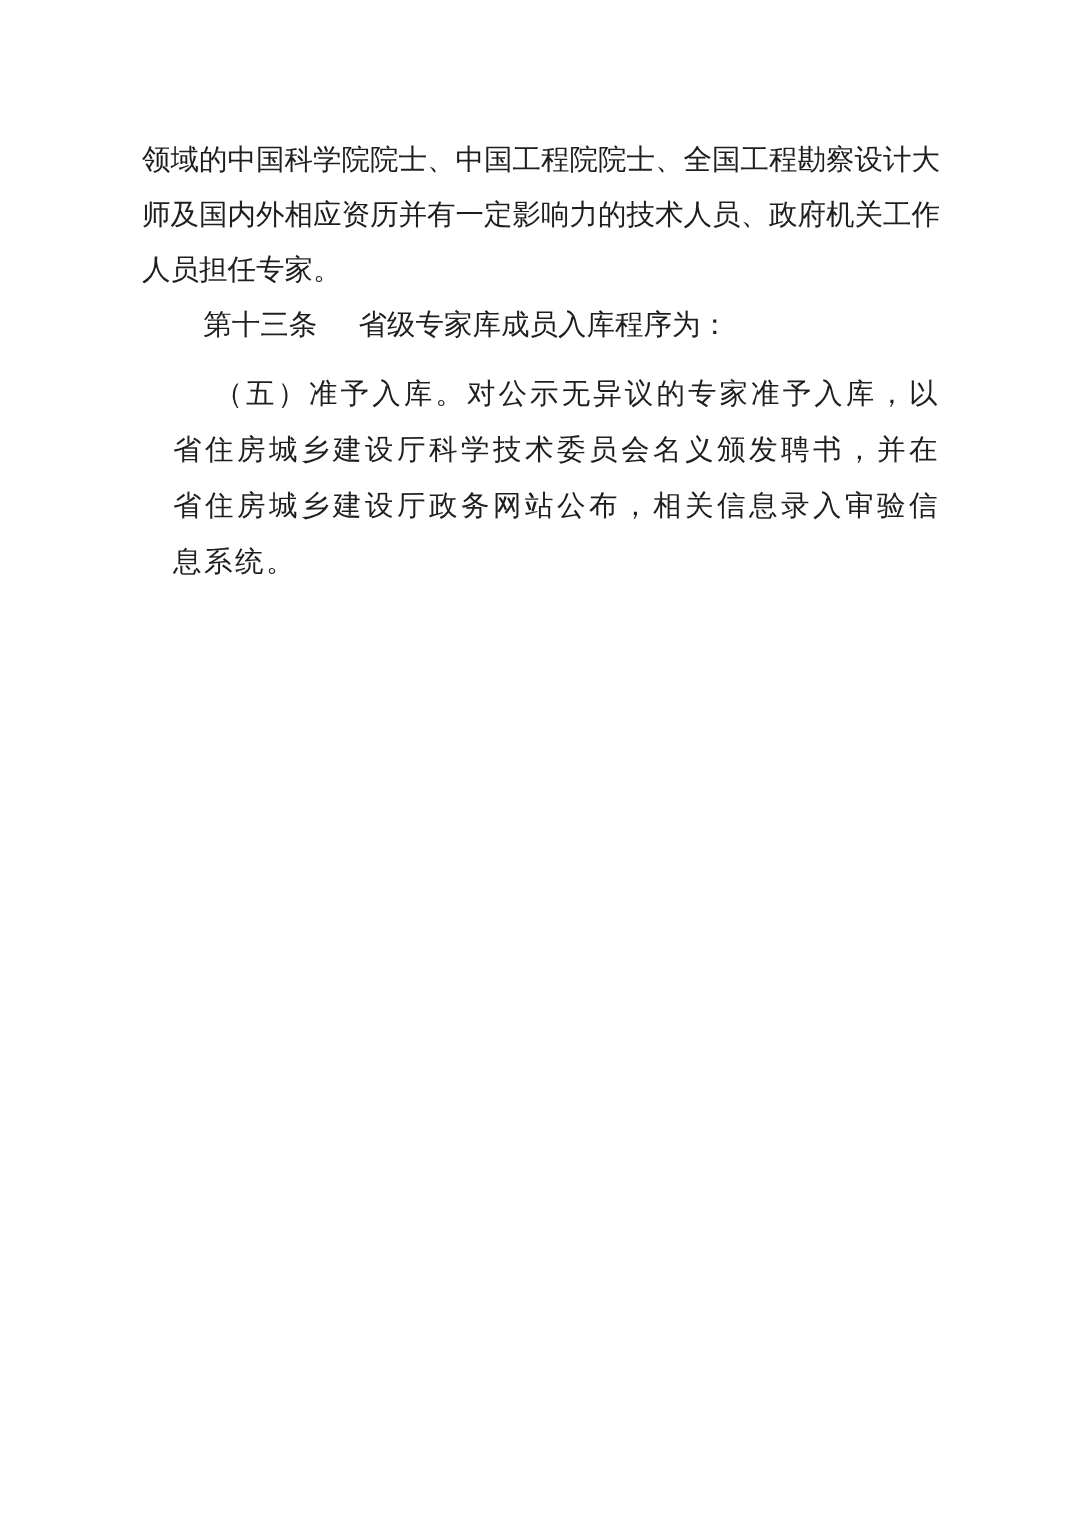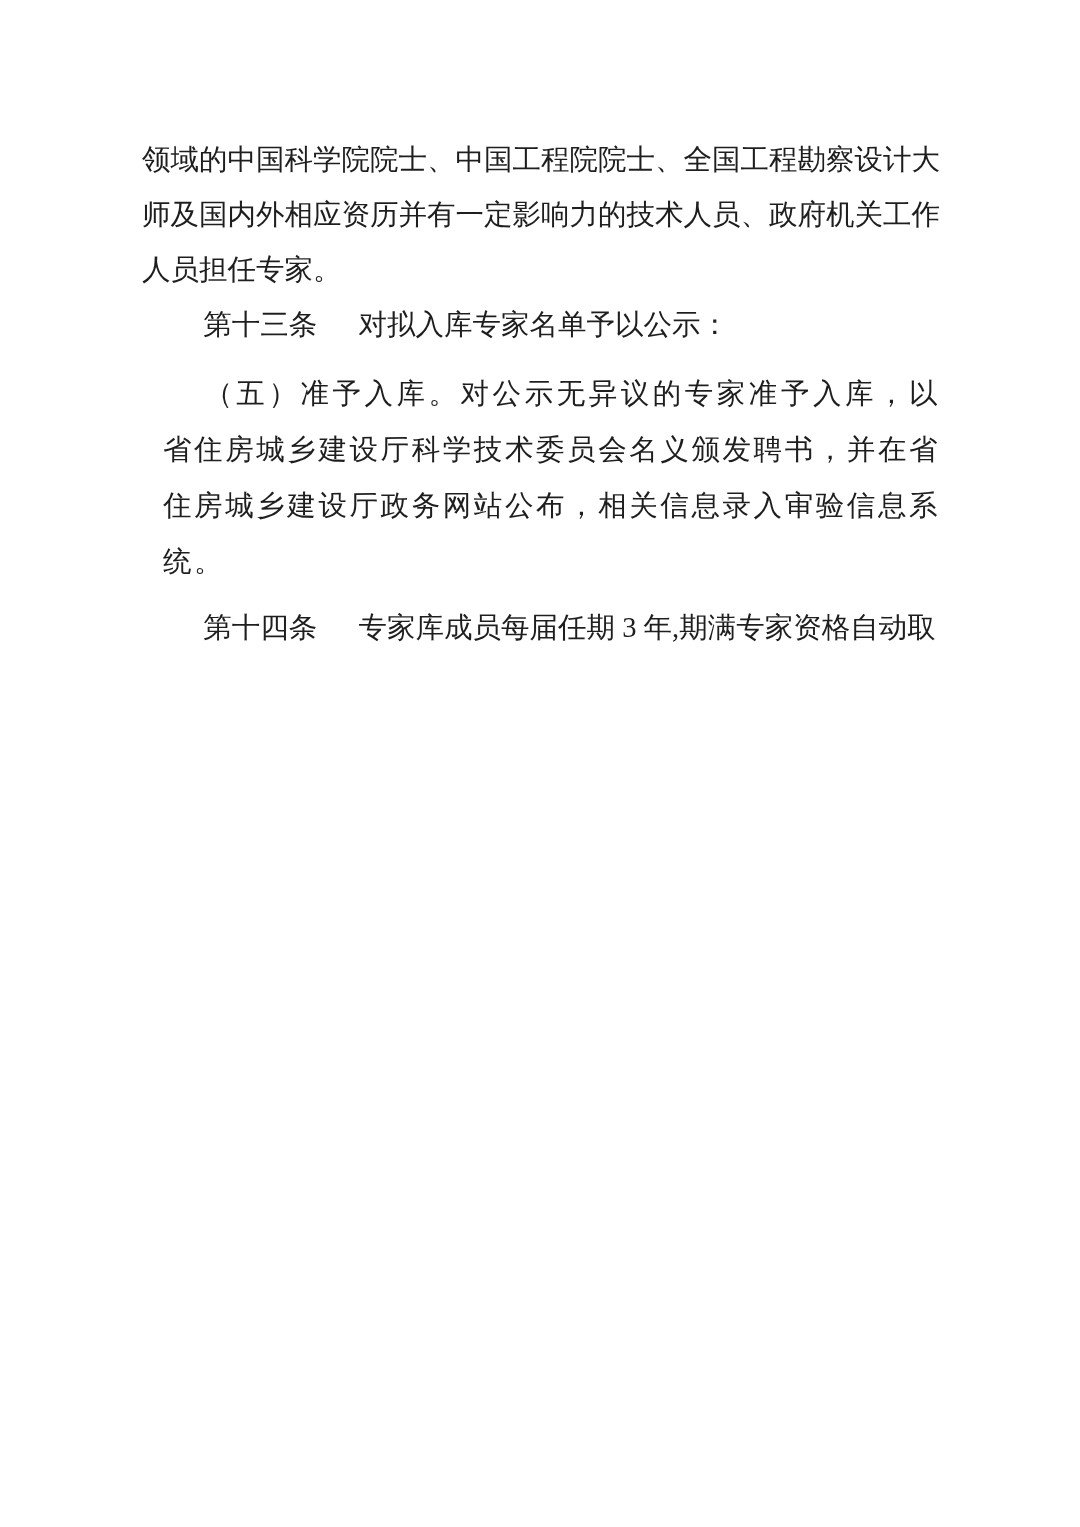--- a/index.html
+++ b/index.html
@@ -24,35 +24,34 @@
     font-size: 28.5px;
     line-height: 55px;
     text-align: justify;
     text-align-last: left;
     text-justify: inter-character;
     text-indent: 2.15em;
     word-break: break-all;
   }
   .para.body-continuation { text-indent: 0; }
   .para.item-indented {
-    margin-left: 21px;
+    margin-left: 31px;
     margin-top: 14px;
     margin-bottom: 10px;
     text-indent: 1.45em;
     letter-spacing: 2.5px;
     line-height: 56px;
   }
   .article-label {
     font-weight: 400;
     margin-right: 1.45em;
   }
 </style>
 </head>
 <body>
 
 <div class="page" style="background: rgb(255, 255, 255); color: rgb(30, 30, 30);">
   <div class="content" id="content">
       <p class="para body-continuation">领域的中国科学院院士、中国工程院院士、全国工程勘察设计大师及国内外相应资历并有一定影响力的技术人员、政府机关工作人员担任专家。</p>
-      <p class="para article"><b class="article-label">第十三条</b><span>对拟入库专家名单予以公示：</span></p>
+      <p class="para article"><b class="article-label">第十三条</b><span>省级专家库成员入库程序为：</span></p>
       <p class="para item-indented">（五）准予入库。对公示无异议的专家准予入库，以省住房城乡建设厅科学技术委员会名义颁发聘书，并在省住房城乡建设厅政务网站公布，相关信息录入审验信息系统。</p>
-      <p class="para article"><b class="article-label">第十四条</b><span>专家库成员每届任期 3 年,期满专家资格自动取</span></p>
     </div>
 </div>
 
 </body></html>

